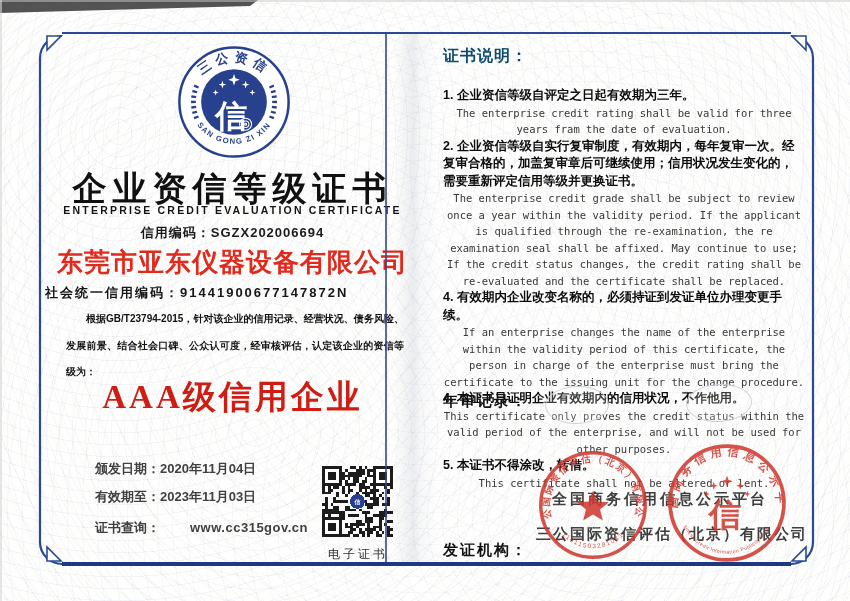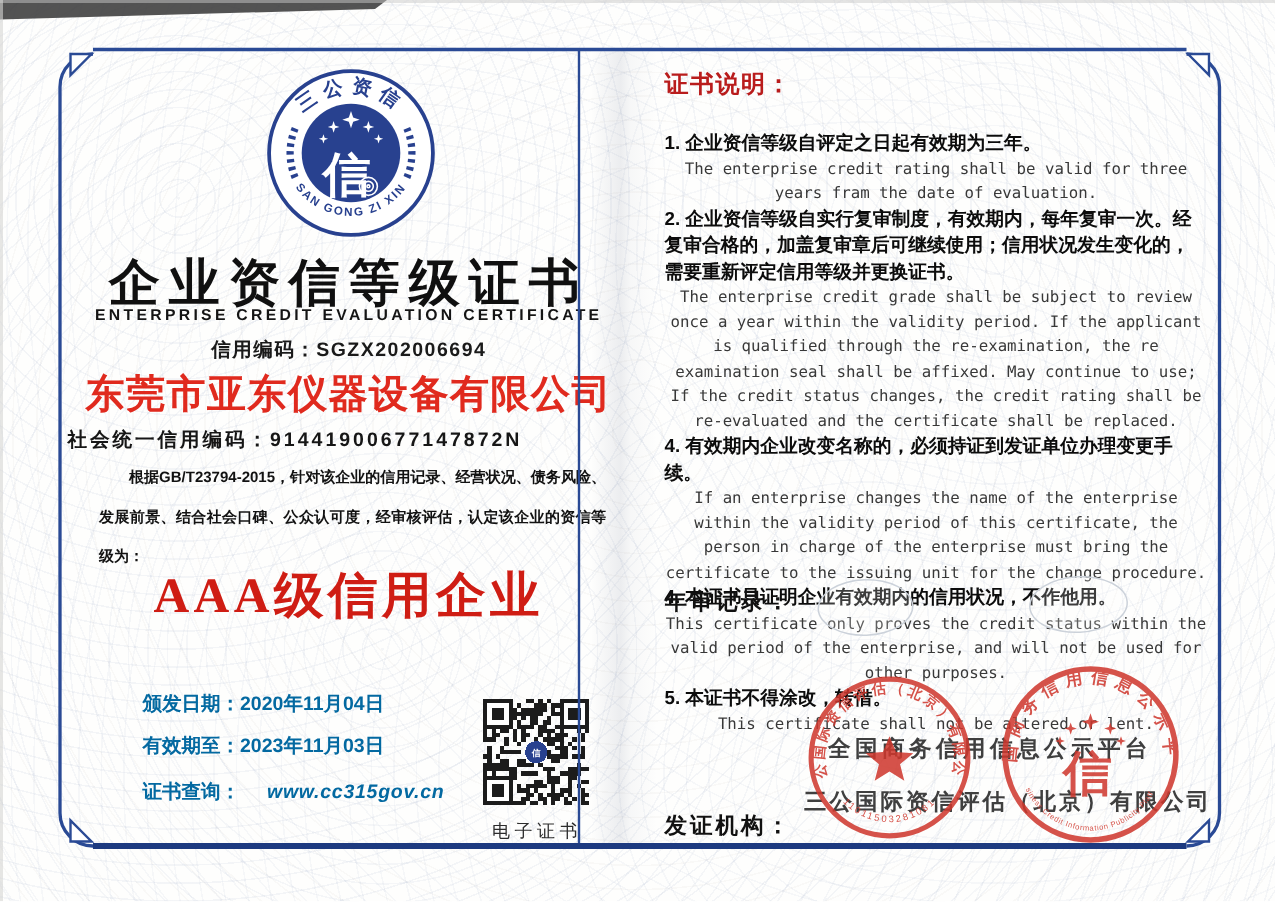--- a/index.html
+++ b/index.html
@@ -26,30 +26,30 @@
     font-weight:bold;font-size:13px;letter-spacing:1px;color:#1a1a1a;}
   .company{position:absolute;left:45px;top:245px;width:375px;text-align:center;
     font-weight:bold;font-size:26px;letter-spacing:1px;color:#e02a1e;white-space:nowrap;}
   .social-code{position:absolute;left:45px;top:284px;width:375px;text-align:left;
     font-weight:bold;font-size:13px;letter-spacing:2px;color:#161616;white-space:nowrap;}
   .body-par{position:absolute;left:66px;top:306px;width:338px;font-weight:bold;font-size:10px;
     line-height:26.5px;color:#121212;text-align:justify;text-indent:2em;}
   .rating{position:absolute;left:45px;top:375px;width:375px;text-align:center;
     font-family:"Liberation Serif","DejaVu Serif",serif;font-weight:bold;font-size:33px;
     letter-spacing:3px;color:#cf1d14;white-space:nowrap;}
-  .dates{position:absolute;left:95px;top:455px;font-weight:bold;font-size:13px;color:#0369a1;line-height:28px;}
+  .dates{position:absolute;left:95px;top:455px;font-weight:bold;font-size:13px;color:#404040;line-height:28px;}
   .dates .row{margin-bottom:0;}
   .query-row{margin-top:3px;}
-  .query-url{margin-left:18px;letter-spacing:.5px;font-style:italic;}
+  .query-url{margin-left:30px;letter-spacing:.5px;}
   .qr-wrap{position:absolute;left:322px;top:466px;width:71px;height:71px;}
   .eqr{position:absolute;left:312px;top:546px;width:92px;text-align:center;font-size:12px;
     letter-spacing:3px;color:#2c2c2c;font-family:"Liberation Serif","DejaVu Serif",serif;}
   
   .rp{position:absolute;left:443px;top:46px;width:362px;z-index:2;}
-  .rp-heading{font-weight:bold;font-size:16px;color:#b91c1c;letter-spacing:1px;margin:0 0 20px 0;font-family:Liberation Mono, monospace;}
+  .rp-heading{font-weight:bold;font-size:16px;color:#0c4a6e;letter-spacing:1px;margin:0 0 20px 0;font-family:Liberation Mono, monospace;}
   .item .zh{font-weight:bold;font-size:12.5px;line-height:17.5px;color:#0c0c0c;}
   .item .en{font-family:"DejaVu Sans Mono","Liberation Mono",monospace;font-size:10.5px;
     line-height:16.5px;color:#383838;text-align:center;}
   .annual-label{position:absolute;left:443px;top:392px;font-weight:bold;font-size:15px;
     letter-spacing:2px;color:#111;z-index:2;}
   .oval{position:absolute;border:1px solid #ccd2da;border-radius:50%;z-index:2;background:rgba(255,255,255,.2);}
   .oval1{left:545px;top:386px;width:62px;height:36px;transform:rotate(-2deg);}
   .oval2{left:686px;top:384px;width:64px;height:36px;transform:rotate(-3deg);}
   .issuer-label{position:absolute;left:443px;top:497px;font-weight:bold;font-size:15px;
     letter-spacing:2px;color:#111;z-index:2;margin-top:44px;}

